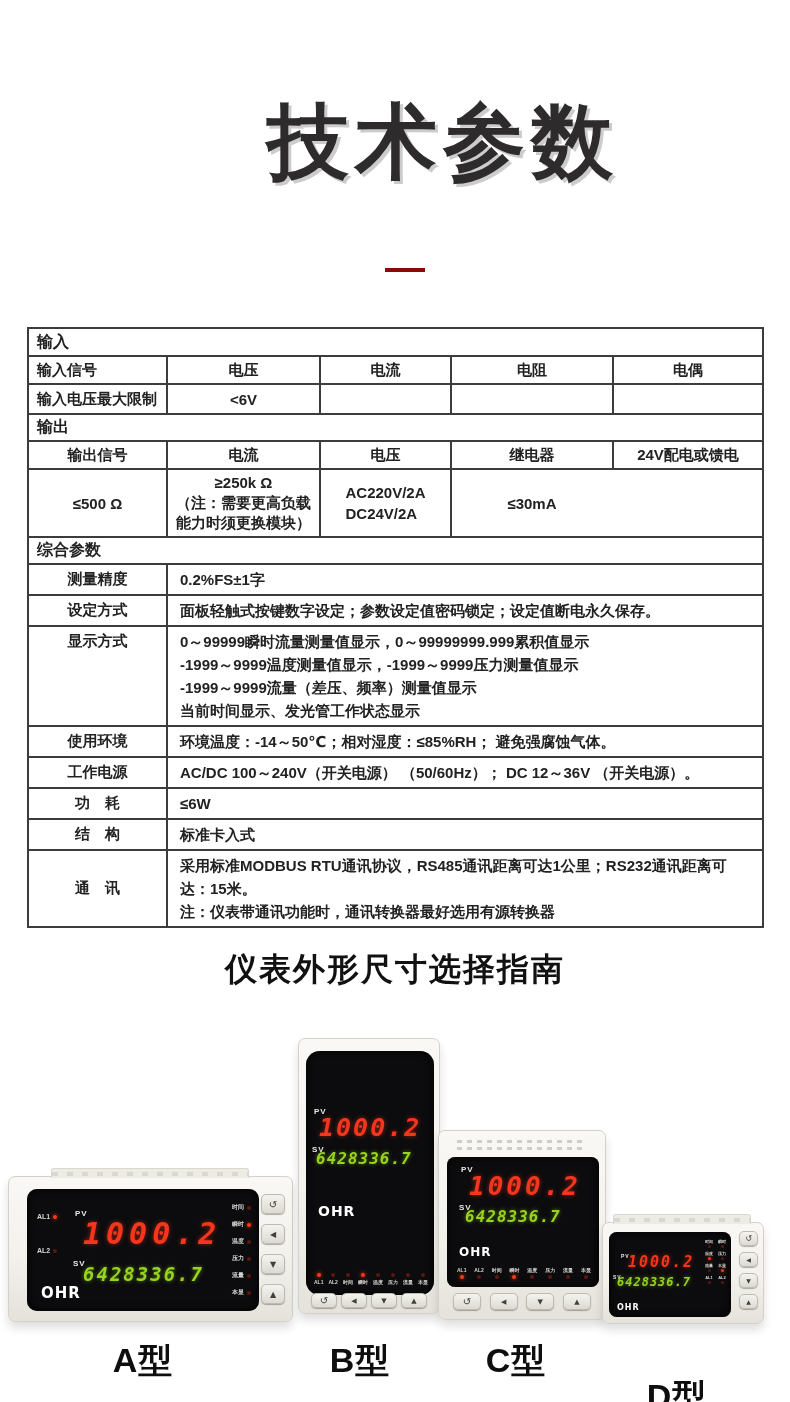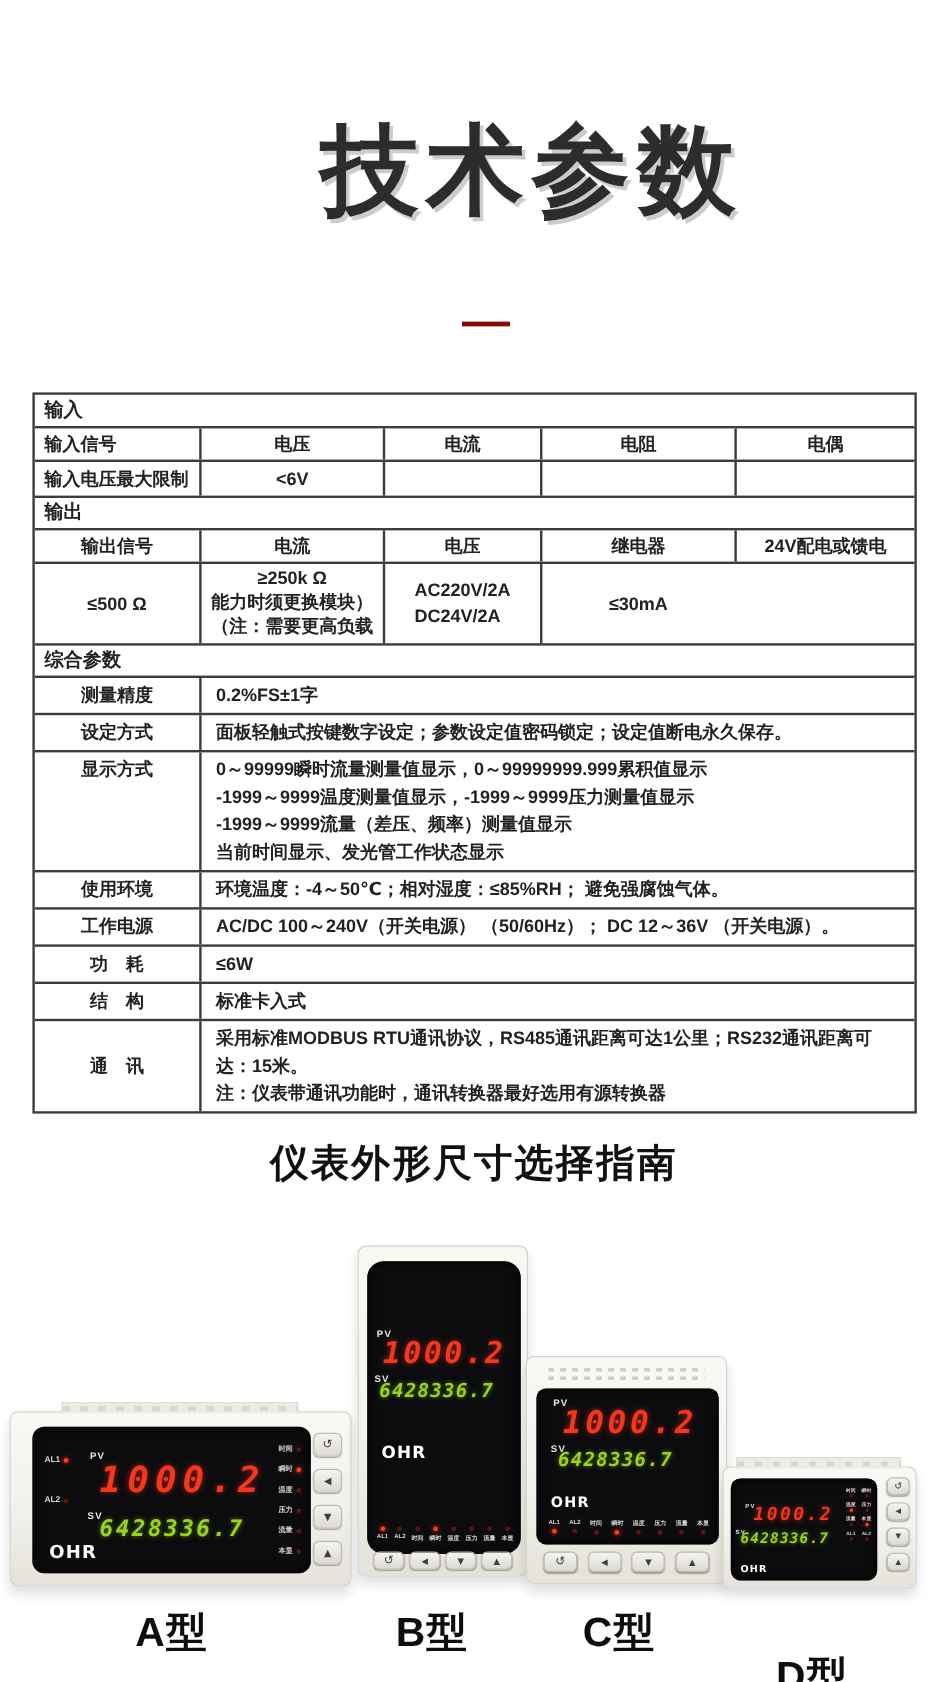--- a/index.html
+++ b/index.html
@@ -108,22 +108,22 @@
       <div class="c">电压</div>
       <div class="c">继电器</div>
       <div class="c">24V配电或馈电</div>
     </div>
 
     <div class="r cols5 h68">
       <div class="c">≤500 Ω</div>
       <div class="c">
         <div class="stack">
           <span class="ln" style="line-height:20px">≥250k Ω</span>
+          <span class="ln" style="line-height:20px">（注：需要更高负载</span>
           <span class="ln" style="line-height:20px">能力时须更换模块）</span>
-          <span class="ln" style="line-height:20px">（注：需要更高负载</span>
         </div>
       </div>
       <div class="c">
         <div class="stack ta-l">
           <span class="ln" style="line-height:21px">AC220V/2A</span>
           <span class="ln" style="line-height:21px">DC24V/2A</span>
         </div>
       </div>
       <div class="c">≤30mA</div>
     </div>
@@ -150,21 +150,21 @@
         <span class="ln">0～99999瞬时流量测量值显示，0～99999999.999累积值显示</span>
         <span class="ln">-1999～9999温度测量值显示，-1999～9999压力测量值显示</span>
         <span class="ln">-1999～9999流量（差压、频率）测量值显示</span>
         <span class="ln">当前时间显示、发光管工作状态显示</span>
       </div>
     </div>
 
     <div class="r cols2 h25">
       <div class="c">使用环境</div>
       <div class="c gc">
-        <span class="ln">环境温度：-4～50℃；相对湿度：≤85%RH； 避免强腐蚀气体。</span>
+        <span class="ln">环境温度：-14～50℃；相对湿度：≤85%RH； 避免强腐蚀气体。</span>
       </div>
     </div>
 
     <div class="r cols2 h25">
       <div class="c">工作电源</div>
       <div class="c gc">
         <span class="ln">AC/DC 100～240V（开关电源） （50/60Hz）； DC 12～36V （开关电源）。</span>
       </div>
     </div>
 

